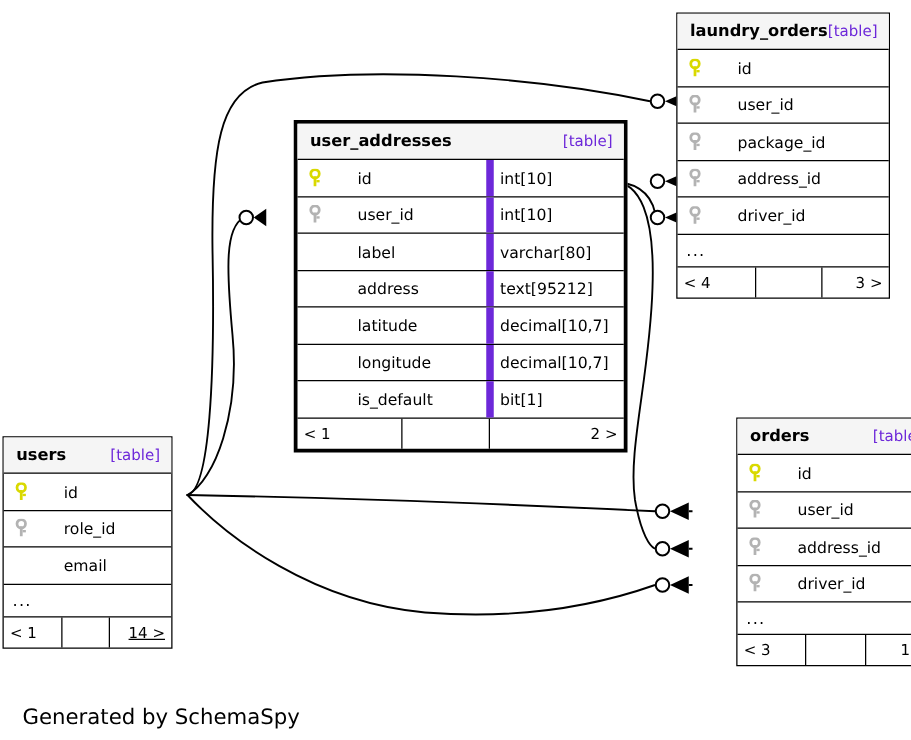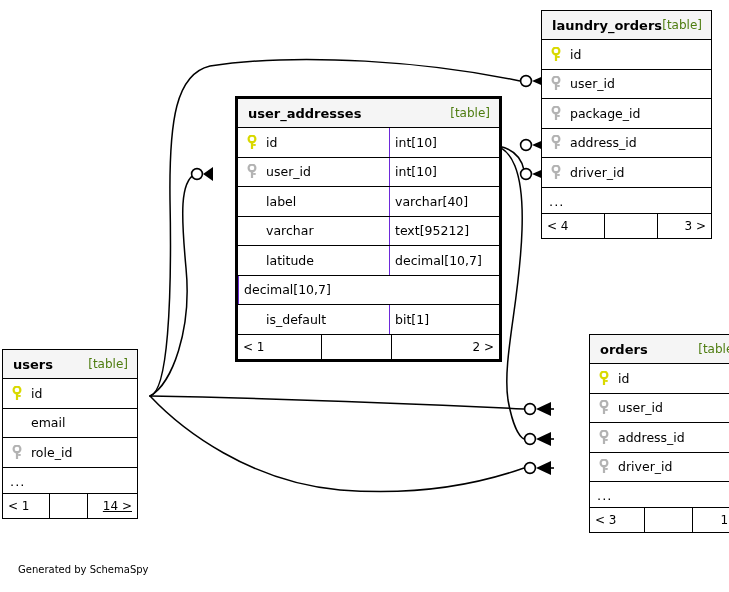--- a/index.html
+++ b/index.html
@@ -50,45 +50,46 @@
     box-sizing: border-box;
   }
   .tbl-title {
     font-weight: bold;
     font-size: 13px;
     letter-spacing: 0px;
     white-space: nowrap;
   }
   .tbl-kind {
     font-size: 12px;
-    color: #4d7c0f;
+    color: #6d28d9;
     white-space: nowrap;
   }
   .tbl-row {
     display: flex;
     height: 29.5px;
     border-bottom: 1px solid #000000;
     box-sizing: border-box;
   }
   .tbl-row:last-child { border-bottom: none; }
   .col-name {
     flex: 1 1 auto;
     display: flex;
     align-items: center;
     padding-left: 8px;
     box-sizing: border-box;
     min-width: 0;
+    gap: 20px;
   }
   .col-type {
     flex: 0 0 auto;
     width: 110px;
     display: flex;
     align-items: center;
     padding-left: 5px;
-    border-left: 1px solid #6d28d9;
+    border-left: 6px solid #6d28d9;
     box-sizing: border-box;
     font-size: 12.5px;
     white-space: nowrap;
     overflow: hidden;
   }
   .col-label {
     font-size: 12.5px;
     white-space: nowrap;
   }
   .keyslot {
@@ -128,21 +129,21 @@
   .footer-cell.left { justify-content: flex-start; }
   .footer-cell.mid  { justify-content: center; }
   .footer-cell.right {
     justify-content: flex-end;
     border-right: none;
   }
   #generated-note {
     position: absolute;
     left: 18px;
     top: 564px;
-    font-size: 10px;
+    font-size: 17px;
     z-index: 3;
     white-space: nowrap;
   }
 </style>
 </head>
 <body>
 
 <div id="canvas">
 
   <svg id="edge-layer" viewBox="0 0 729 592" width="729" height="592" xmlns="http://www.w3.org/2000/svg">
@@ -304,37 +305,41 @@
         </span>
         <span class="col-label">user_id</span>
       </div>
       <div class="col-type">int[10]</div>
     </div>
     <div class="tbl-row">
       <div class="col-name">
         <span class="keyslot"></span>
         <span class="col-label">label</span>
       </div>
-      <div class="col-type">varchar[40]</div>
-    </div>
-    <div class="tbl-row">
-      <div class="col-name">
-        <span class="keyslot"></span>
-        <span class="col-label">varchar</span>
+      <div class="col-type">varchar[80]</div>
+    </div>
+    <div class="tbl-row">
+      <div class="col-name">
+        <span class="keyslot"></span>
+        <span class="col-label">address</span>
       </div>
       <div class="col-type">text[95212]</div>
     </div>
     <div class="tbl-row">
       <div class="col-name">
         <span class="keyslot"></span>
         <span class="col-label">latitude</span>
       </div>
       <div class="col-type">decimal[10,7]</div>
     </div>
     <div class="tbl-row">
+      <div class="col-name">
+        <span class="keyslot"></span>
+        <span class="col-label">longitude</span>
+      </div>
       <div class="col-type">decimal[10,7]</div>
     </div>
     <div class="tbl-row">
       <div class="col-name">
         <span class="keyslot"></span>
         <span class="col-label">is_default</span>
       </div>
       <div class="col-type">bit[1]</div>
     </div>
     <div class="footer-row">
@@ -356,34 +361,34 @@
               <circle cx="6" cy="4" r="3.4" fill="none" stroke="#d9d900" stroke-width="2.2"></circle>
               <rect x="4.9" y="6" width="2.2" height="8" fill="#d9d900"></rect>
               <rect x="7.1" y="9" width="2.6" height="1.9" fill="#d9d900"></rect>
             </svg>
         </span>
         <span class="col-label">id</span>
       </div>
     </div>
     <div class="tbl-row">
       <div class="col-name">
+        <span class="keyslot">
+          <svg class="key-icon" width="12" height="15" viewBox="0 0 12 15">
+              <circle cx="6" cy="4" r="3.4" fill="none" stroke="#b3b3b3" stroke-width="2.2"></circle>
+              <rect x="4.9" y="6" width="2.2" height="8" fill="#b3b3b3"></rect>
+              <rect x="7.1" y="9" width="2.6" height="1.9" fill="#b3b3b3"></rect>
+            </svg>
+        </span>
+        <span class="col-label">role_id</span>
+      </div>
+    </div>
+    <div class="tbl-row">
+      <div class="col-name">
         <span class="keyslot"></span>
         <span class="col-label">email</span>
-      </div>
-    </div>
-    <div class="tbl-row">
-      <div class="col-name">
-        <span class="keyslot">
-          <svg class="key-icon" width="12" height="15" viewBox="0 0 12 15">
-              <circle cx="6" cy="4" r="3.4" fill="none" stroke="#b3b3b3" stroke-width="2.2"></circle>
-              <rect x="4.9" y="6" width="2.2" height="8" fill="#b3b3b3"></rect>
-              <rect x="7.1" y="9" width="2.6" height="1.9" fill="#b3b3b3"></rect>
-            </svg>
-        </span>
-        <span class="col-label">role_id</span>
       </div>
     </div>
     <div class="ellipsis-row">...</div>
     <div class="footer-row">
       <div class="footer-cell left" style="width:47px;">&lt; 1</div>
       <div class="footer-cell mid" style="width:38px;"></div>
       <div class="footer-cell right" style="flex:1;text-decoration:underline;">14 &gt;</div>
     </div>
   </div>
 

